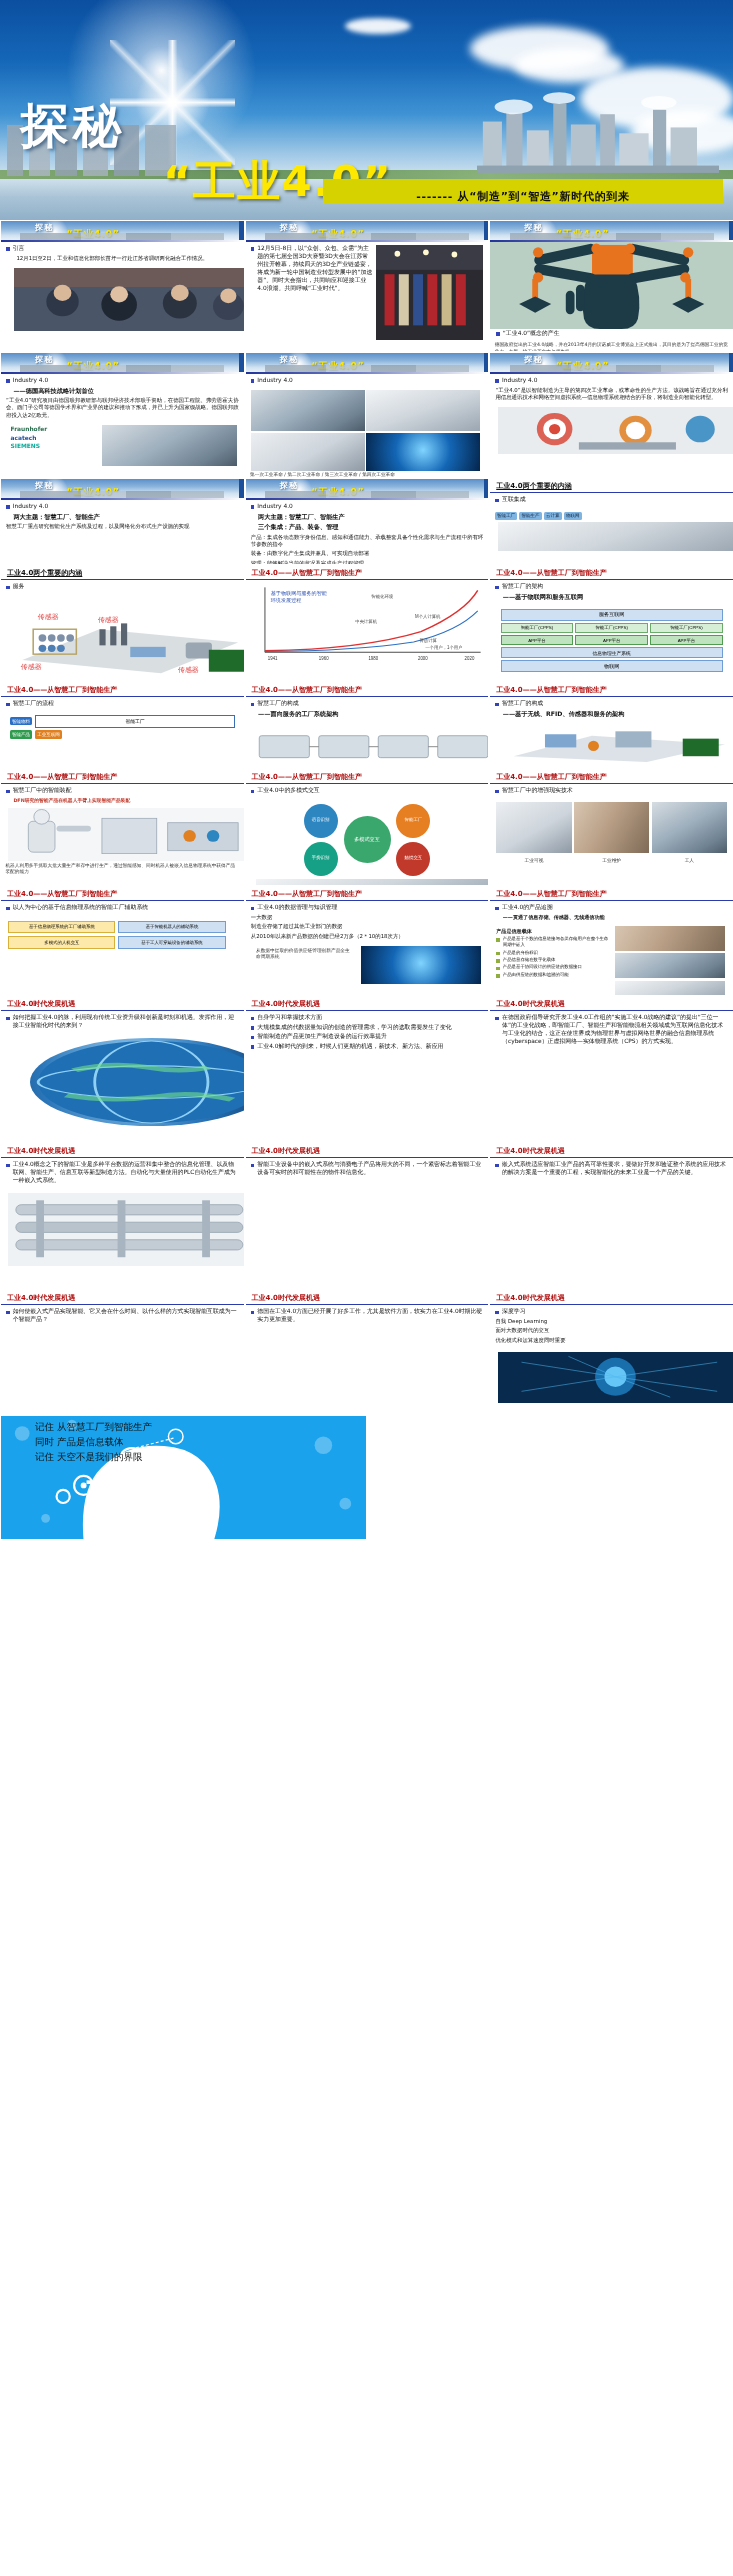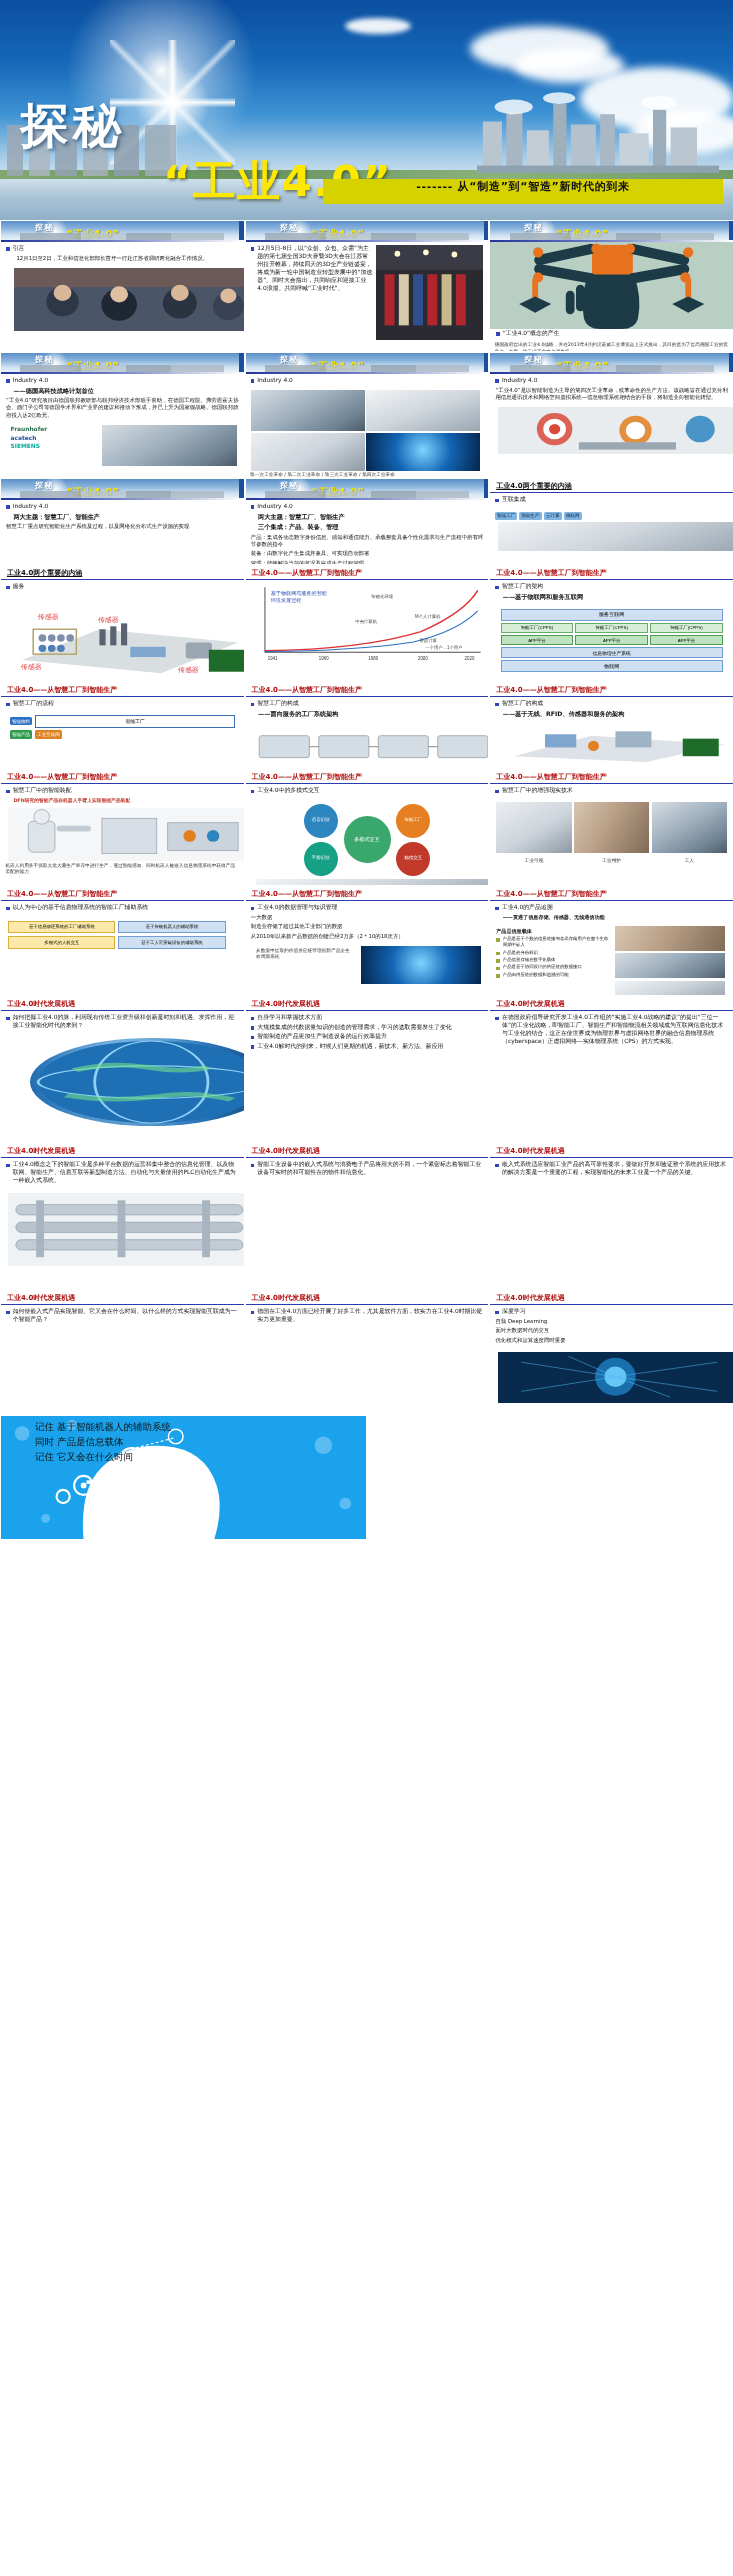--- a/index.html
+++ b/index.html
@@ -63,21 +63,21 @@
   }
   .hero-sub {
     position: absolute; left: 163px; top: 153px;
     font-family: "DejaVu Sans", sans-serif;
     font-size: 43px; font-weight: 700; color: #ffe800; letter-spacing: 1.5px;
     text-shadow: 1.5px 1.5px 2.9px rgba(30,40,0,.5);
   }
   .hero-bar {
     position: absolute; left: 323px; bottom: 16px; width: 400px; height: 25px;
     background: #d6d200;
-    display: flex; align-items: flex-start; justify-content: center;
+    display: flex; align-items: flex-end; justify-content: center;
   }
   .hero-bar span {
     font-size: 11px; font-weight: 700; color: #111;
     font-family: "DejaVu Sans", sans-serif; letter-spacing: 0.7px;
   }
 
   
   .watermark {
     position: absolute; left: 0; top: 440px; width: 734px;
     text-align: center; font-size: 94px; font-weight: 700;
@@ -855,22 +855,22 @@
         <circle cx="84" cy="110" r="9" fill="none" stroke="#ffffff" stroke-width="3"></circle>
         <circle cx="178" cy="62" r="18" fill="none" stroke="#ffffff" stroke-width="3"></circle>
         <circle cx="178" cy="62" r="6" fill="#ffffff"></circle>
         <circle cx="212" cy="84" r="13" fill="none" stroke="#ffffff" stroke-width="3"></circle>
         <circle cx="212" cy="84" r="5" fill="#ffffff"></circle>
         <circle cx="238" cy="28" r="10" fill="none" stroke="#ffffff" stroke-width="2"></circle>
         <path d="M124 100 L150 86 L182 44 L236 30" fill="none" stroke="#ffffff" stroke-width="1.6" stroke-dasharray="4 3"></path>
         <rect x="116" y="88" width="66" height="5" fill="#ffffff"></rect>
       </svg>
       <div style="position:absolute;left:34px;top:4.4px;font-size:9.5px;line-height:1.55;color:#111;font-family:'DejaVu Sans',sans-serif;">
-        <div>记住  基于智能机器人的辅助系统</div>
+        <div>记住  从智慧工厂到智能生产</div>
         <div>同时  产品是信息载体</div>
-        <div>记住  它又会在什么时间</div>
+        <div>记住  天空不是我们的界限</div>
       </div>
     </div>
     <div class="slide" style="width:367px;height:125px;background:#ffffff;"></div>
   </div>
 
 </div>
 
 
 </body></html>

